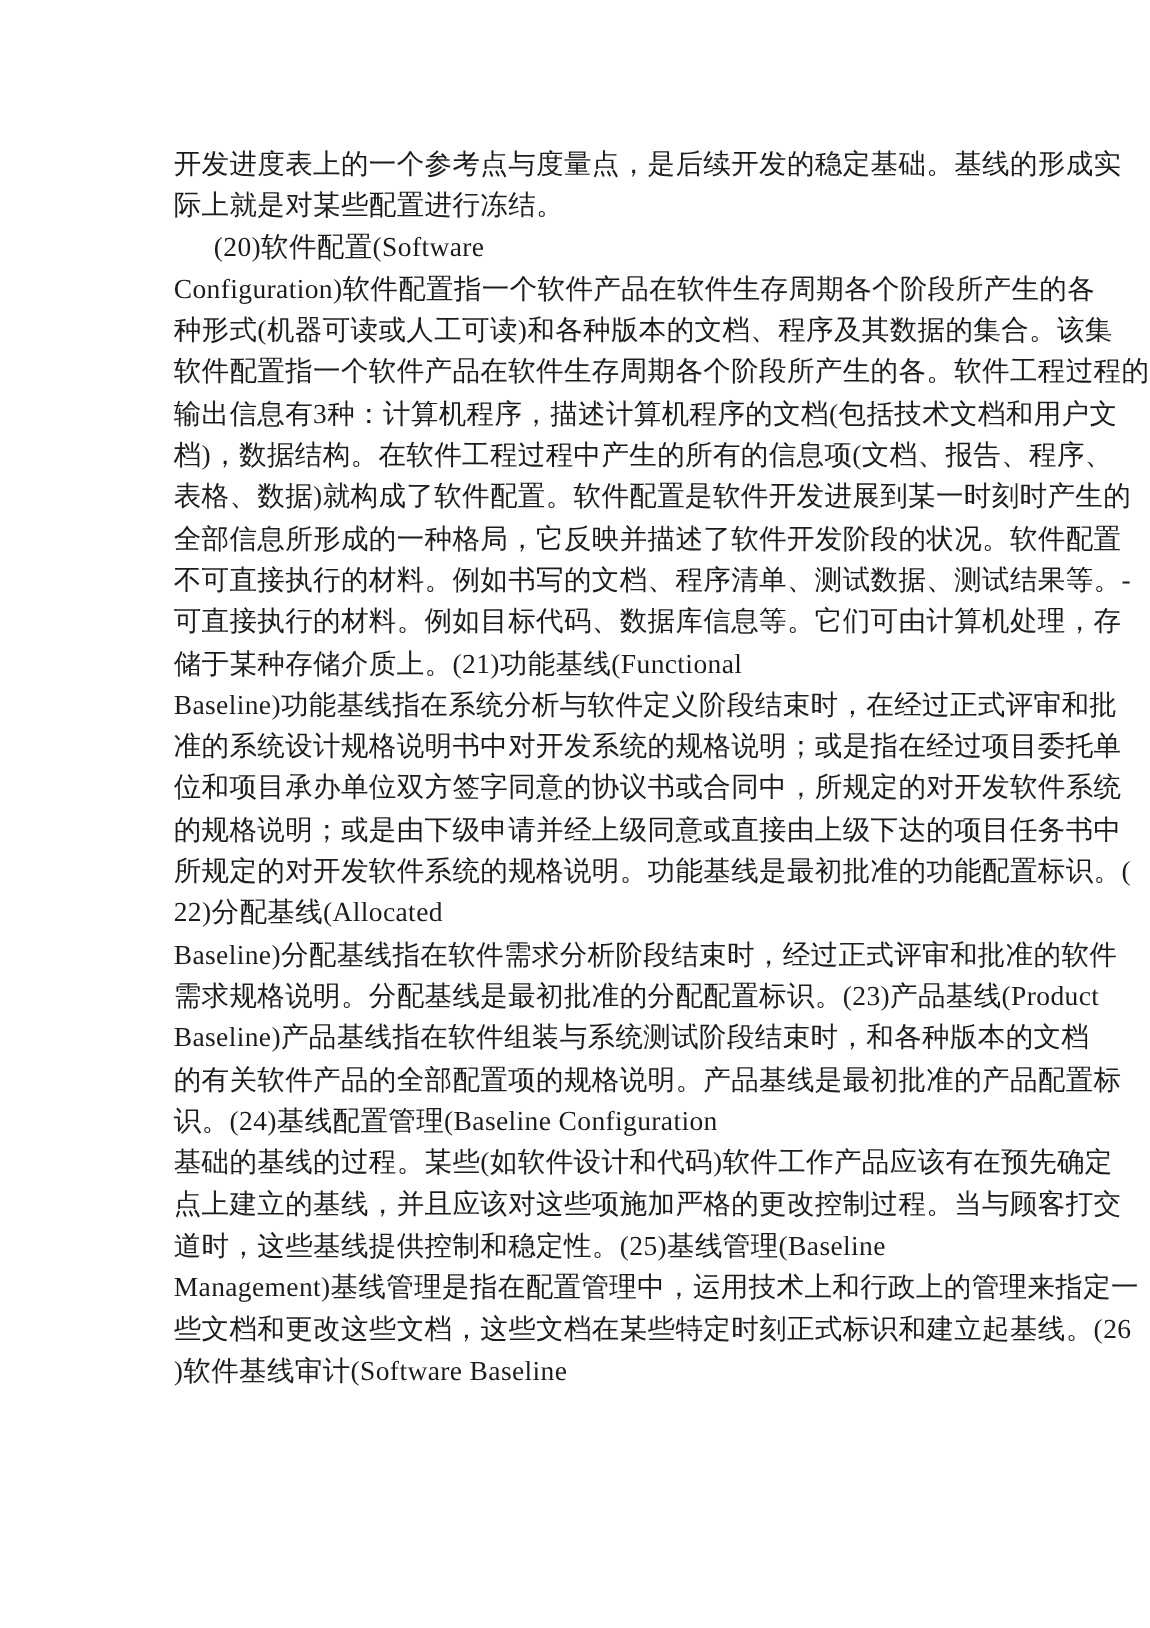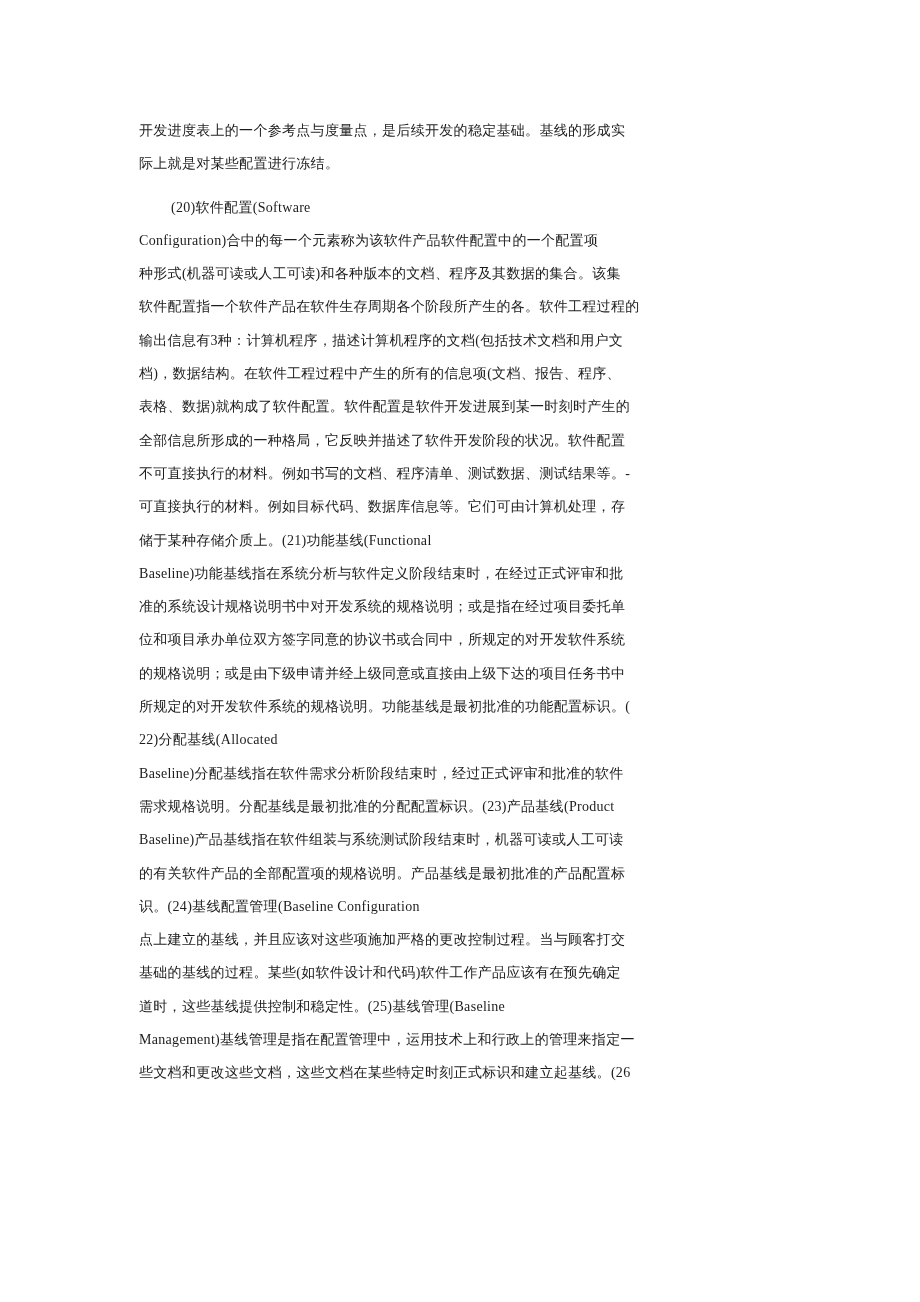--- a/index.html
+++ b/index.html
@@ -18,25 +18,25 @@
     width: 920px;
     height: 1302px;
     padding: 114px 120px 0 139px;
     background: #ffffff;
   }
   .para {
     margin: 0;
     padding: 0;
   }
   .para-2 {
-    margin-top: 10px;
+    margin-top: 0;
   }
   .line {
     white-space: pre;
-    font-size: 14px;
+    font-size: 22px;
     line-height: 33.3px;
     height: 33.3px;
     color: #1c1c1c;
     letter-spacing: 0.3px;
   }
   .line-indent {
     padding-left: 32px;
   }
 </style>
 </head>
@@ -44,41 +44,42 @@
 
 <div class="page">
 
   <div class="para para-1">
     <div class="line">开发进度表上的一个参考点与度量点，是后续开发的稳定基础。基线的形成实</div>
     <div class="line">际上就是对某些配置进行冻结。</div>
   </div>
 
   <div class="para para-2">
     <div class="line line-indent">(20)软件配置(Software</div>
-    <div class="line">Configuration)合中的每一个元素称为该软件产品软件配置中的一个配置项</div>
+    <div class="line">Configuration)软件配置指一个软件产品在软件生存周期各个阶段所产生的各</div>
     <div class="line">种形式(机器可读或人工可读)和各种版本的文档、程序及其数据的集合。该集</div>
     <div class="line">软件配置指一个软件产品在软件生存周期各个阶段所产生的各。软件工程过程的</div>
     <div class="line">输出信息有3种：计算机程序，描述计算机程序的文档(包括技术文档和用户文</div>
     <div class="line">档)，数据结构。在软件工程过程中产生的所有的信息项(文档、报告、程序、</div>
     <div class="line">表格、数据)就构成了软件配置。软件配置是软件开发进展到某一时刻时产生的</div>
     <div class="line">全部信息所形成的一种格局，它反映并描述了软件开发阶段的状况。软件配置</div>
     <div class="line">不可直接执行的材料。例如书写的文档、程序清单、测试数据、测试结果等。-</div>
     <div class="line">可直接执行的材料。例如目标代码、数据库信息等。它们可由计算机处理，存</div>
     <div class="line">储于某种存储介质上。(21)功能基线(Functional</div>
     <div class="line">Baseline)功能基线指在系统分析与软件定义阶段结束时，在经过正式评审和批</div>
     <div class="line">准的系统设计规格说明书中对开发系统的规格说明；或是指在经过项目委托单</div>
     <div class="line">位和项目承办单位双方签字同意的协议书或合同中，所规定的对开发软件系统</div>
     <div class="line">的规格说明；或是由下级申请并经上级同意或直接由上级下达的项目任务书中</div>
     <div class="line">所规定的对开发软件系统的规格说明。功能基线是最初批准的功能配置标识。(</div>
     <div class="line">22)分配基线(Allocated</div>
     <div class="line">Baseline)分配基线指在软件需求分析阶段结束时，经过正式评审和批准的软件</div>
     <div class="line">需求规格说明。分配基线是最初批准的分配配置标识。(23)产品基线(Product</div>
-    <div class="line">Baseline)产品基线指在软件组装与系统测试阶段结束时，机器可读或人工可读</div>
+    <div class="line">Baseline)产品基线指在软件组装与系统测试阶段结束时，和各种版本的文档</div>
     <div class="line">的有关软件产品的全部配置项的规格说明。产品基线是最初批准的产品配置标</div>
     <div class="line">识。(24)基线配置管理(Baseline Configuration</div>
+    <div class="line">基础的基线的过程。某些(如软件设计和代码)软件工作产品应该有在预先确定</div>
     <div class="line">点上建立的基线，并且应该对这些项施加严格的更改控制过程。当与顾客打交</div>
-    <div class="line">基础的基线的过程。某些(如软件设计和代码)软件工作产品应该有在预先确定</div>
     <div class="line">道时，这些基线提供控制和稳定性。(25)基线管理(Baseline</div>
     <div class="line">Management)基线管理是指在配置管理中，运用技术上和行政上的管理来指定一</div>
     <div class="line">些文档和更改这些文档，这些文档在某些特定时刻正式标识和建立起基线。(26</div>
+    <div class="line">)软件基线审计(Software Baseline</div>
   </div>
 
 </div>
 
 </body></html>

